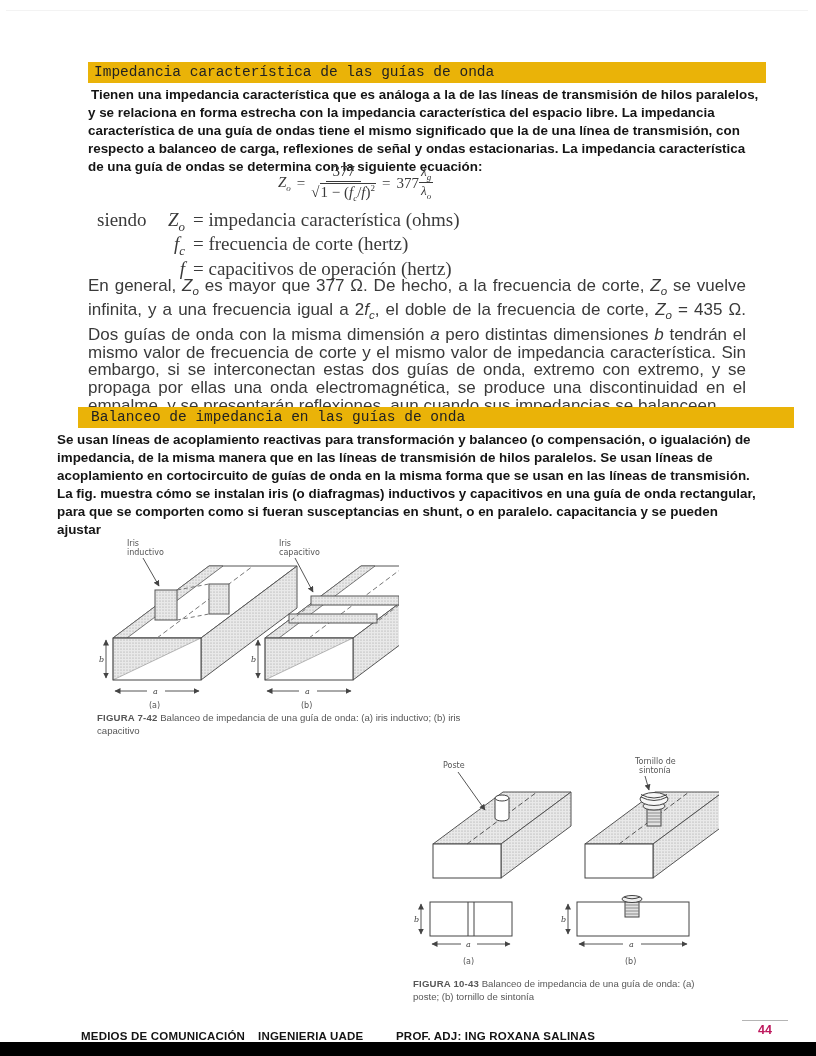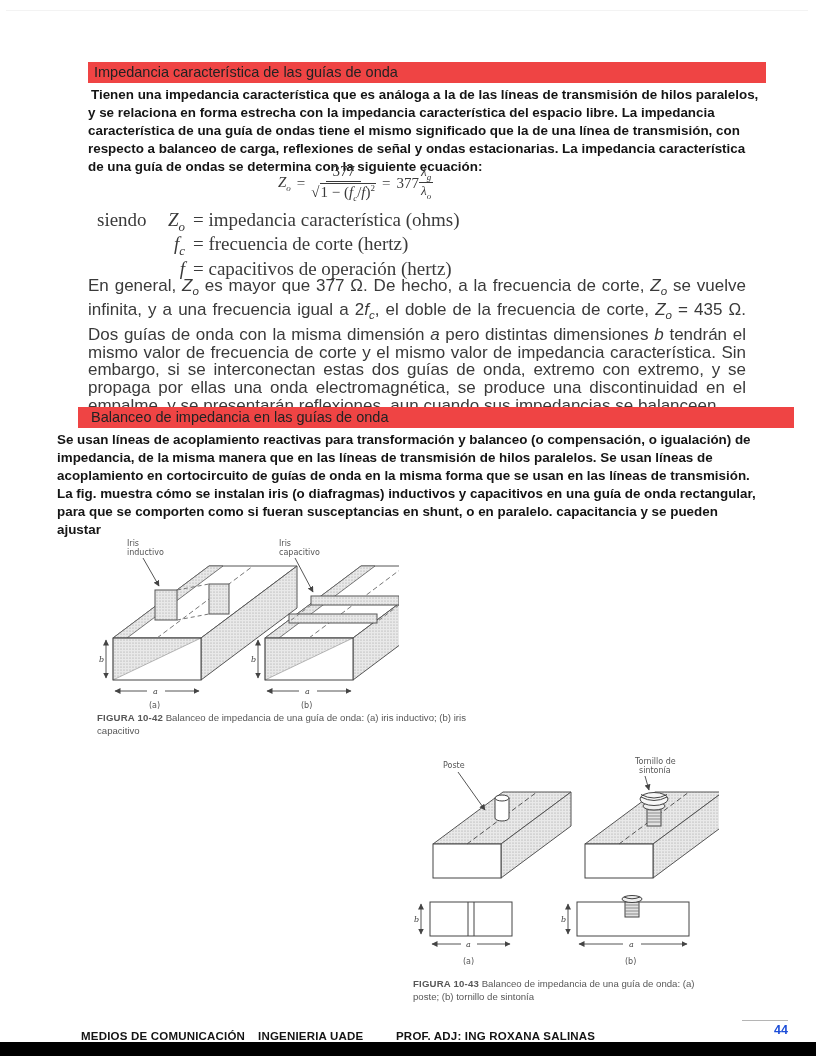--- a/index.html
+++ b/index.html
@@ -1,21 +1,21 @@
 <!DOCTYPE html>
 <html><head>
 <meta charset="utf-8">
 <style>
   html,body{margin:0;padding:0;background:#ffffff;}
   .page{position:relative;width:816px;height:1056px;background:#fff;overflow:hidden;
         font-family:"Liberation Sans",sans-serif;color:#1f1f1f;}
   .hairline-top{position:absolute;left:6px;top:10px;width:802px;height:1px;background:#f3f3f3;}
 
-  .green-heading{position:absolute;background:#ef4444;color:#222;
-        font-size:14.5px;line-height:21px;height:21px;white-space:nowrap;overflow:hidden;}
+  .green-heading{position:absolute;background:#eab308;color:#222;
+        font-size:14.5px;line-height:21px;height:21px;white-space:nowrap;overflow:hidden;font-family:Liberation Mono, monospace;}
   .h1{left:88px;top:62px;width:672px;padding-left:6px;}
   .h2{left:57px;top:407px;width:703px;padding-left:13px;margin-left:21px;}
 
   .body-par{position:absolute;font-size:13.4px;line-height:18px;color:#151515;font-weight:bold;}
   .p1{left:88px;top:86px;width:676px;text-indent:3px;}
   .p3{left:57px;top:431px;width:704px;}
   .p2{position:absolute;left:88px;top:277px;width:658px;font-size:17px;line-height:17.9px;
       text-align:justify;color:#3a3a3a;}
   .p2 i, .defs i, .equation i{font-style:italic;}
   .p2 sub, .defs sub{font-size:0.68em;font-style:italic;}
@@ -48,22 +48,22 @@
   .svg1042{left:99px;top:534px;}
   .svg1043{left:413px;top:752px;}
   .fig-label{font:8px "DejaVu Sans",sans-serif;fill:#555;}
   .fig-dim{font:italic 8px "DejaVu Serif",serif;fill:#444;}
   .fig-sub{font:8px "DejaVu Sans",sans-serif;fill:#555;}
 
   .footer-text{position:absolute;top:1030px;font-size:11.5px;font-weight:600;color:#141414;
         white-space:nowrap;letter-spacing:.2px;}
   .ft1{left:81px;} .ft2{left:258px;} .ft3{left:396px;}
   .page-num-line{position:absolute;left:742px;top:1020px;width:46px;height:1px;background:#b5b5b5;}
-  .page-num{position:absolute;left:742px;top:1023px;width:46px;text-align:right;
-        color:#1d4ed8;font-size:12.5px;font-weight:700;}
+  .page-num{position:absolute;left:742px;top:1023px;width:46px;text-align:center;
+        color:#be185d;font-size:12.5px;font-weight:700;}
   .bottom-bar{position:absolute;left:0;top:1042px;width:816px;height:14px;background:#000;z-index:5;}
 </style>
 </head>
 <body>
 
 <div class="page">
   <div class="hairline-top"></div>
 
   <div class="green-heading h1">Impedancia característica de las guías de onda</div>
 
@@ -162,21 +162,21 @@
       <line x1="196" y1="24" x2="214" y2="58" stroke="#555" marker-end="url(#ah1)"></line>
       <line x1="159" y1="106" x2="159" y2="144" stroke="#555" marker-start="url(#ah1r)" marker-end="url(#ah1)"></line>
       <text class="fig-dim" x="152" y="128">b</text>
       <line x1="168" y1="157" x2="200" y2="157" stroke="#555" marker-start="url(#ah1r)"></line>
       <line x1="218" y1="157" x2="252" y2="157" stroke="#555" marker-end="url(#ah1)"></line>
       <text class="fig-dim" x="206" y="160">a</text>
       <text class="fig-sub" x="202" y="174">(b)</text>
     </g>
   </svg>
 
-  <div class="fig-caption cap1042"><b>FIGURA 10-42</b><span>  Balanceo de impedancia de una guía de onda: (a) iris inductivo; (b) iris capacitivo</span></div>
+  <div class="fig-caption cap1042"><b>FIGURA 7-42</b><span>  Balanceo de impedancia de una guía de onda: (a) iris inductivo; (b) iris capacitivo</span></div>
 
   <svg class="svg1043" width="306" height="222" viewBox="0 0 306 222">
     <defs>
       <pattern id="st2" patternUnits="userSpaceOnUse" width="3" height="3">
         <rect width="3" height="3" fill="#e9e9e9"></rect>
         <circle cx="1" cy="1" r="0.6" fill="#9a9a9a"></circle>
       </pattern>
       <marker id="ah2" markerWidth="7" markerHeight="7" refX="5.5" refY="3" orient="auto">
           <path d="M0,0 L6,3 L0,6 z" fill="#444"></path>
         </marker>

